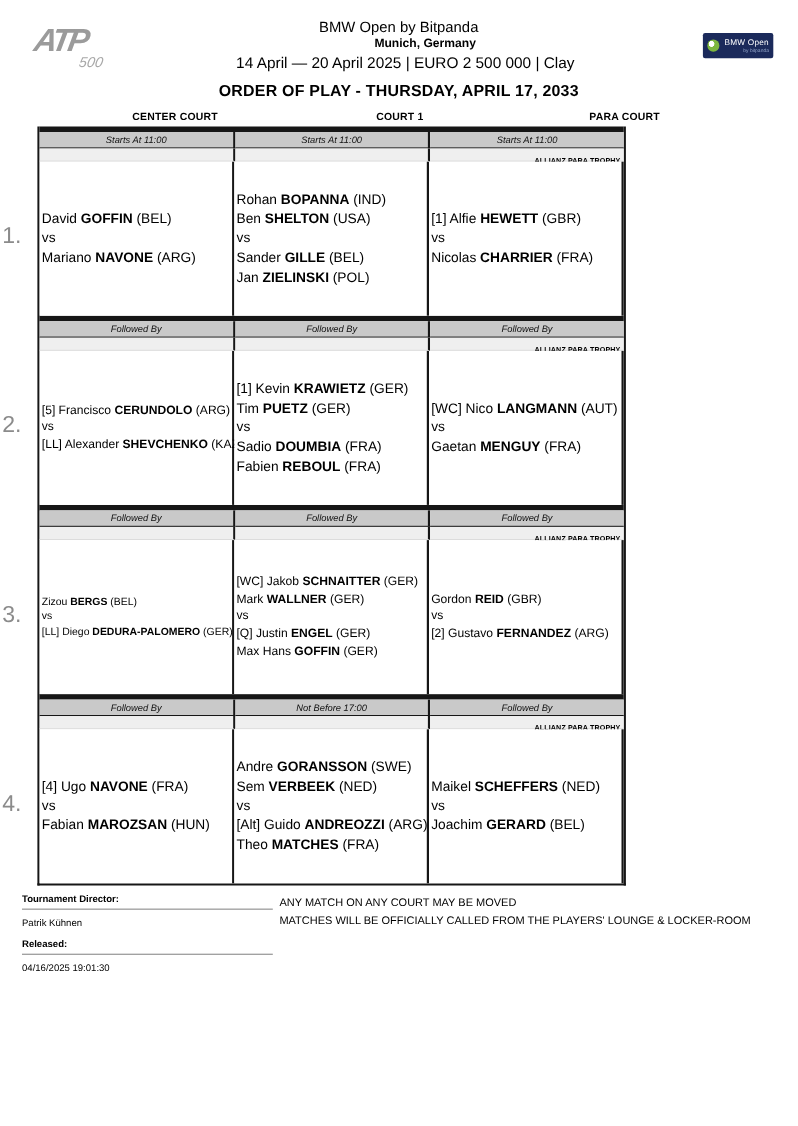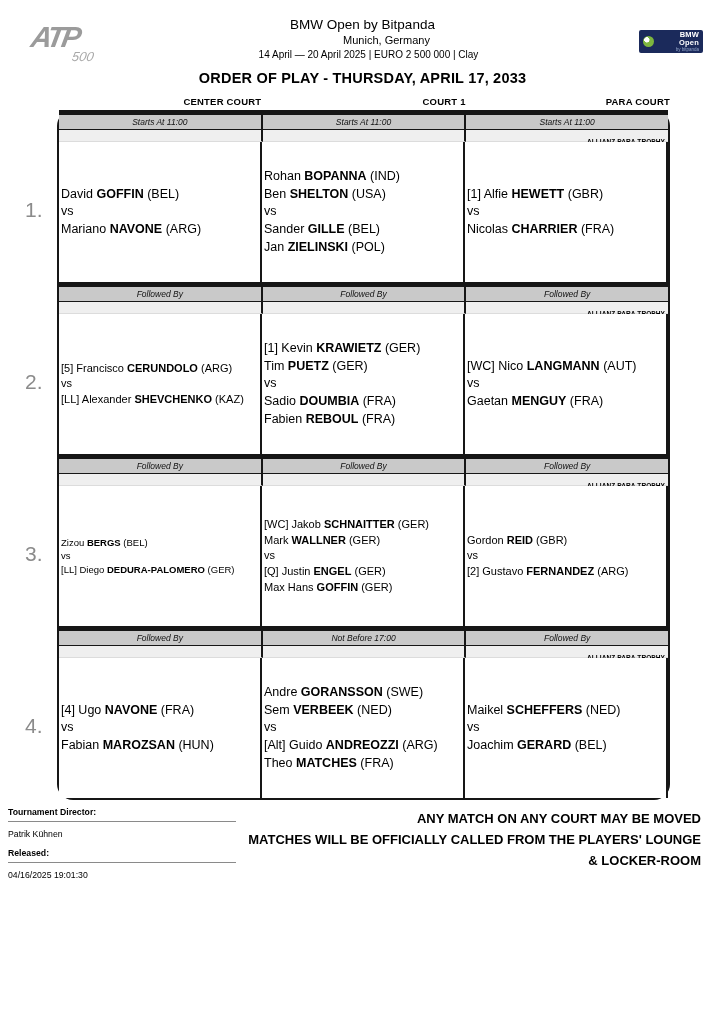--- a/index.html
+++ b/index.html
@@ -2,64 +2,64 @@
 <html style="--navy: #1b2a5b; --logo_green: #7db63e; --band_gray: #c9c9c9; --strip_gray: #efefef; --bar_black: #161616; --number_gray: #8b8b8b;"><head>
 <meta charset="utf-8">
 <style>
   html,body{margin:0;padding:0;background:#fff;}
   body{width:725px;height:1024px;font-family:"Liberation Sans",sans-serif;color:#000;overflow:hidden;}
   .page{position:relative;width:725px;height:1024px;}
 
   
   .title-block{text-align:center;padding-top:17px;line-height:1.25;}
   .t-title{font-size:13.5px;font-weight:normal;}
-  .t-sub{font-size:11px;font-weight:normal;margin-left:48px;}
-  .t-details{font-size:10px;margin-top:1px;padding-left:12px;}
+  .t-sub{font-size:11px;font-weight:bold;margin-left:48px;}
+  .t-details{font-size:14px;margin-top:1px;padding-left:12px;}
   .order-title{text-align:center;font-size:14.5px;font-weight:bold;margin-top:9px;letter-spacing:.2px;}
 
   .atp-logo{position:absolute;left:30px;top:26px;transform:skewX(-10deg);}
   .atp-word{font-size:29px;font-weight:bold;font-style:italic;color:#9b9b9b;letter-spacing:-3px;line-height:.8;}
   .atp-500{font-size:13px;font-style:italic;color:#a8a8a8;margin-left:44px;margin-top:0px;}
 
   .bmw-logo{position:absolute;right:22px;top:30px;width:64px;height:23px;background:var(--navy,#1b2a5b);
     border-radius:2px;display:flex;align-items:center;gap:4px;padding:0 4px;box-sizing:border-box;}
   .bmw-ball{width:11px;height:11px;border-radius:50%;background:radial-gradient(circle at 35% 35%,#fff 0 25%,var(--logo_green,#7db63e) 28% 100%);flex:0 0 auto;}
   .bmw-text{flex:1;text-align:right;line-height:1;}
-  .bmw-line1{color:#fff;font-size:7.5px;font-weight:bold;letter-spacing:.2px;}
+  .bmw-line1{color:#fff;font-size:7.5px;font-weight:normal;letter-spacing:.2px;}
   .bmw-line2{color:#93a5c9;font-size:4.5px;margin-top:1.5px;}
 
   
   .courts{display:flex;width:613px;margin:10px 0 3px 57px;}
-  .courts div{flex:1 1 0;text-align:right;font-weight:bold;font-size:9.5px;letter-spacing:.2px;}
-
-  
-  .table{width:613px;margin-left:57px;border-left:2px solid var(--bar_black,#161616);
-    border-right:2px solid var(--bar_black,#161616);border-bottom:2px solid var(--bar_black,#161616);box-sizing:border-box;border-radius:16px;}
+  .courts div{flex:1 1 0;text-align:center;font-weight:bold;font-size:9.5px;letter-spacing:.2px;}
+
+  
+  .table{width:535px;margin-left:34px;border-left:2px solid var(--bar_black,#161616);
+    border-right:2px solid var(--bar_black,#161616);border-bottom:2px solid var(--bar_black,#161616);box-sizing:border-box;}
   .bar{height:5px;background:var(--bar_black,#161616);}
   .row{display:flex;}
   .cell{flex:1 1 0;min-width:0;border-right:2px solid var(--bar_black,#161616);box-sizing:border-box;}
   .cell:last-child{border-right:none;}
   .bandcell{background:var(--band_gray,#c9c9c9);border-bottom:1.5px solid var(--bar_black,#161616);
     font-style:italic;font-size:8.5px;text-align:center;padding:2px 0;color:#111;}
   .subcell{background:var(--strip_gray,#efefef);height:12px;text-align:right;border-bottom:1px solid #dcdcdc;}
   .subcell span{font-size:6.5px;font-weight:bold;padding-right:3px;line-height:12px;letter-spacing:.1px;}
   .content{position:relative;}
   .matchcell{background:#fff;min-height:140px;display:flex;flex-direction:column;justify-content:center;
     align-items:flex-start;text-align:center;padding:6px 2px;}
   .line{line-height:1.42;white-space:nowrap;}
   .sz-l{font-size:12.5px;}
   .sz-m{font-size:11px;}
   .sz-s{font-size:9.5px;}
   .rownum{position:absolute;left:-34px;top:50%;transform:translateY(-58%);width:28px;
     font-size:21px;color:var(--number_gray,#8b8b8b);text-align:left;}
 
   
-  .footer{display:flex;margin:7px 18px 0 8px;}
+  .footer{display:flex;margin:7px 18px 0 20px;}
   .f-left{width:228px;flex:0 0 auto;}
-  .f-center{flex:1 1 auto;padding:2px 6px 0 6px;text-align:right;font-weight:bold;font-size:13px;line-height:1.6;}
+  .f-center{flex:1 1 auto;padding:2px 6px 0 6px;text-align:left;font-weight:normal;font-size:10px;line-height:1.6;}
   .f-right{width:150px;flex:0 0 auto;}
   .f-group{margin-bottom:9px;}
   .f-label{font-weight:bold;font-size:8.7px;}
   .f-line{border-top:1.3px solid #8a8a8a;margin:4px 0 7px 0;}
   .f-value{font-size:8.7px;}
 </style>
 </head>
 <body>
 
 <div class="page">

